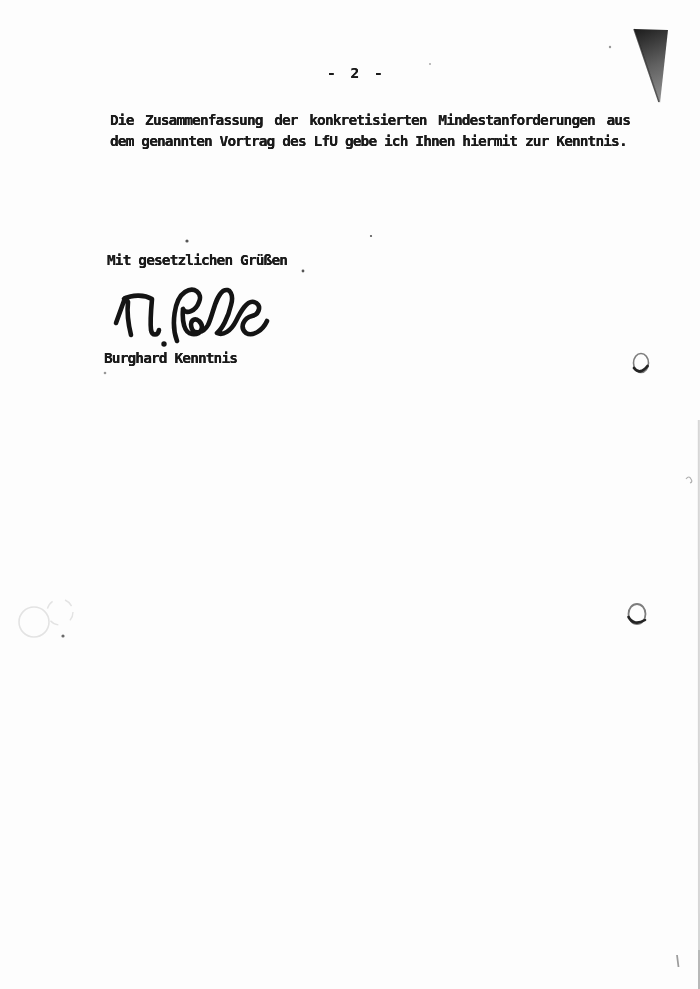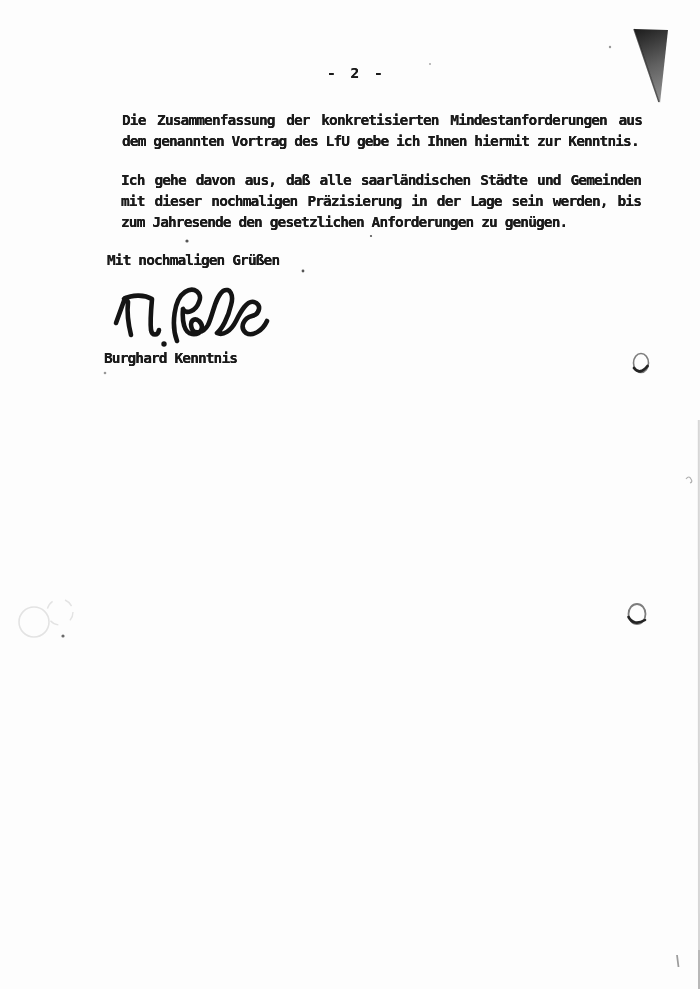--- a/index.html
+++ b/index.html
@@ -13,21 +13,21 @@
   .letter-text{position:absolute;left:0;top:0;width:700px;height:989px;}
   .letter-text > div{position:absolute;}
   .typewriter{
     font-family:"DejaVu Sans Mono","Liberation Mono",monospace;
     font-weight:bold;
     font-size:14.5px;
     letter-spacing:-0.9px;
     line-height:21px;
     text-shadow:0 0 0.35px currentColor;
   }
-  .para{width:520px;text-align:justify;margin-left:12px;}
+  .para{width:520px;text-align:justify;}
   .page-number{white-space:pre;}
   .signature-svg{position:absolute;left:100px;top:283px;}
 </style>
 </head>
 <body>
 
 <div class="scan-page" style="background: rgb(253, 253, 253);">
 
   <svg class="artifact-layer" width="700" height="989" viewBox="0 0 700 989">
     <defs>
@@ -74,23 +74,22 @@
       <line x1="699" y1="950" x2="699" y2="989" stroke="#b8b8b8" stroke-width="2"></line>
     </g>
   </svg>
 
   <div class="letter-text typewriter" style="color: rgb(26, 26, 26);">
 
     <div class="page-number" style="left:327px;top:63px;">-  2  -</div>
 
     <div class="para" style="left:110px;top:110px;">Die Zusammenfassung der konkretisierten Mindestanforderungen aus dem genannten Vortrag des LfU gebe ich Ihnen hiermit zur Kenntnis.</div>
 
-    <div class="para" style="left:109px;top:170px;">Ich gehe davon aus, daß alle saarländischen Städte und Gemeinden mit dieser nochmaligen Präzisierung in der Lage sein werden, bis zum Jahresende den gesetzlichen Anforderungen zu genügen.</div>
 
-    <div style="left:107px;top:250px;">Mit nochmaligen Grüßen</div>
+    <div style="left:107px;top:250px;">Mit gesetzlichen Grüßen</div>
 
     <div style="left:104px;top:348px;">Burghard Kenntnis</div>
   </div>
 
   <svg class="signature-svg" width="185" height="75" viewBox="0 0 185 75">
     <g fill="none" stroke-width="4.6" stroke-linecap="round" stroke-linejoin="round" stroke="#141414">
       <path d="M 16 40 L 25 15 L 28 19 C 27 28 28 40 31 52"></path>
       <path d="M 24 16 C 33 11 45 12 52 16 C 51 27 50 39 51 47 C 52 53 58 53 59 47"></path>
       <path d="M 77 58 C 71 42 74 16 85 9 C 94 3 103 10 99 19 C 96 28 86 32 83 26 M 83 26 C 82 38 84 50 92 51 C 101 52 105 44 99 38 C 94 34 89 38 92 46 C 94 51 103 51 108 42 C 113 32 115 14 123 8 C 130 4 134 12 131 22 C 128 35 122 46 117 50 C 123 53 131 48 136 38 C 141 28 147 17 154 19 C 162 21 160 31 152 33 C 144 35 139 44 146 50 C 153 54 163 47 167 38"></path>
     </g>

